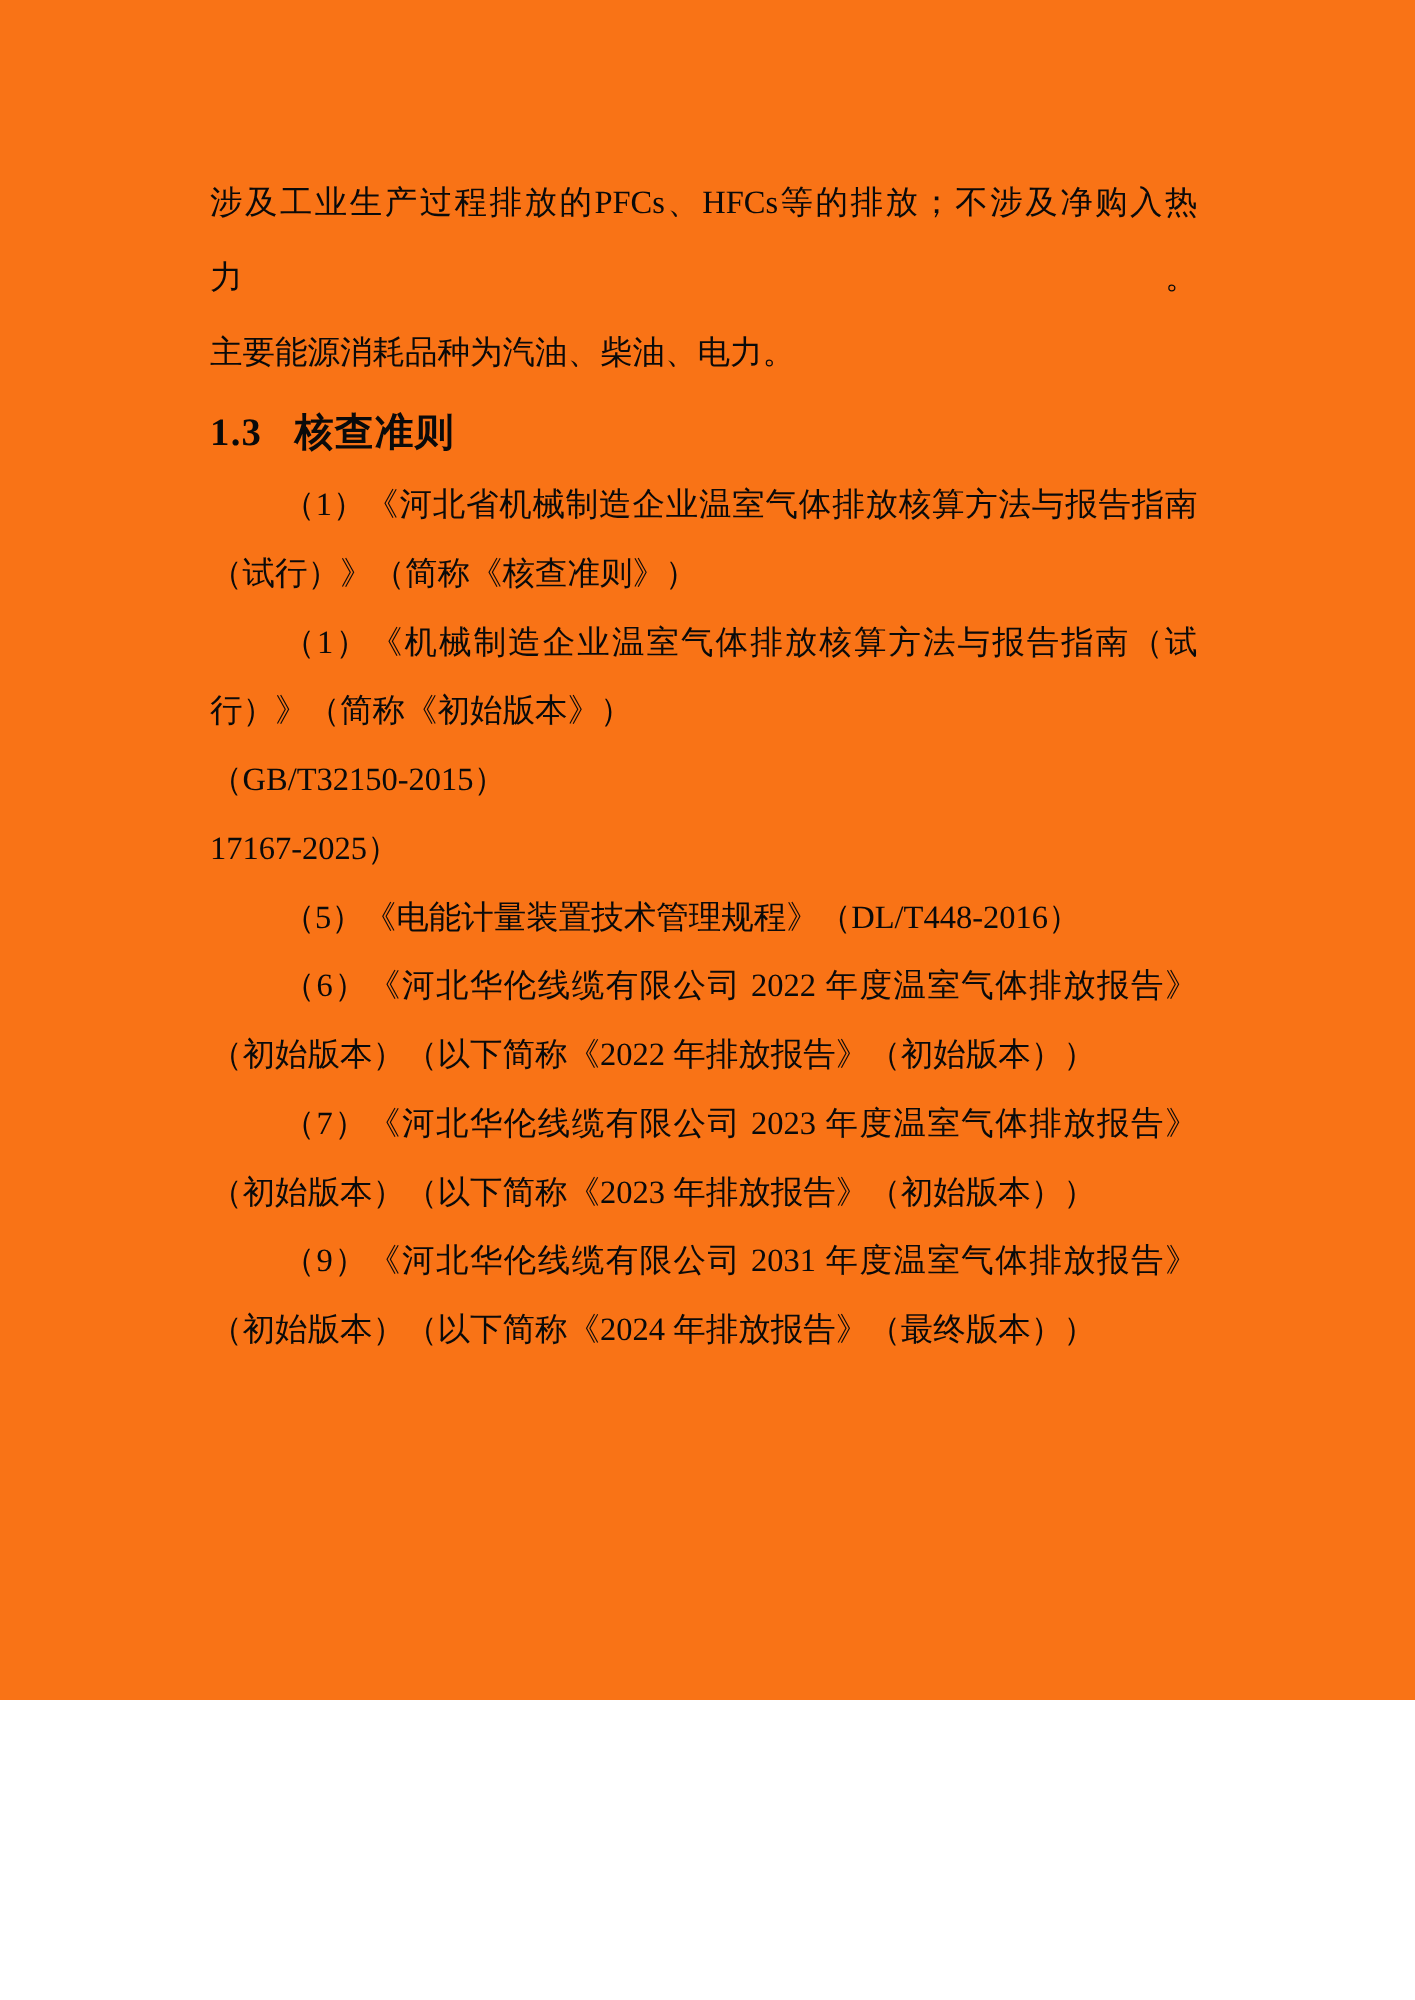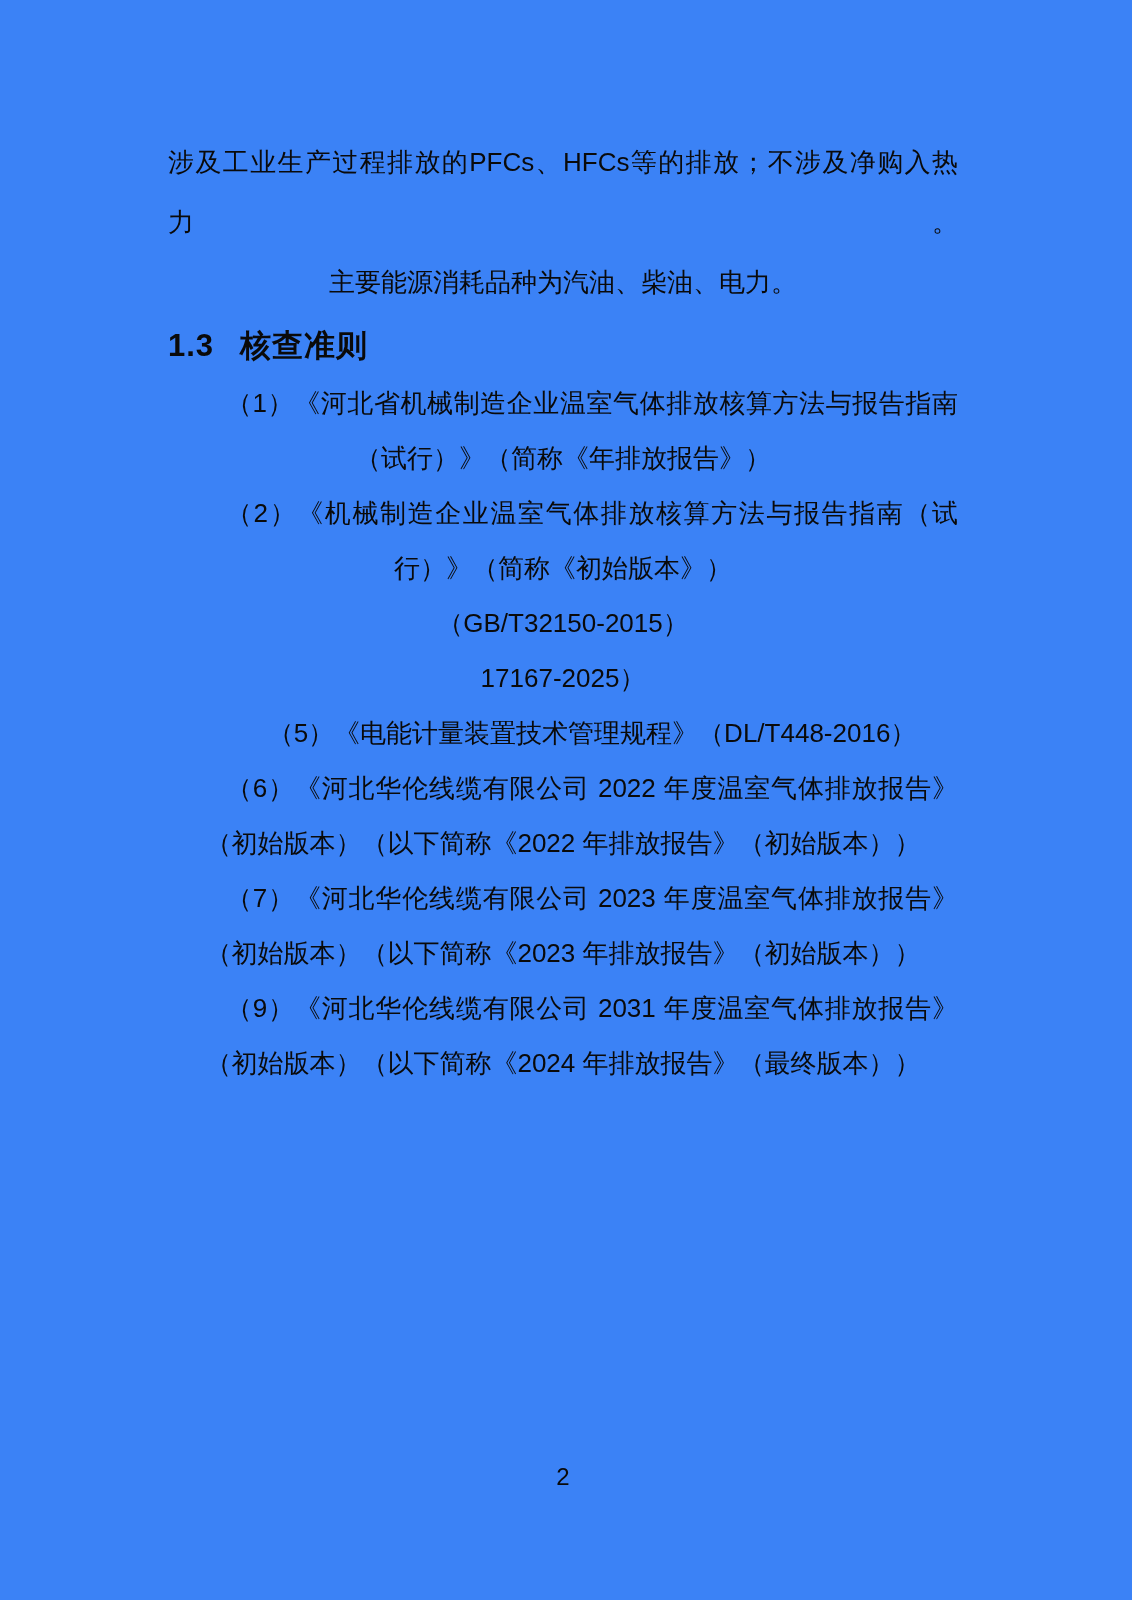--- a/index.html
+++ b/index.html
@@ -1,35 +1,35 @@
 <!DOCTYPE html>
 <html><head>
 <meta charset="utf-8">
 <style>
   * { margin: 0; padding: 0; box-sizing: border-box; }
   html, body { background: #ffffff; }
   .page {
     position: relative;
     width: 1132px;
-    height: 1600px;
-    background: #3b82f6;
+    height: 1360px;
+    background: #f97316;
     color: #0a0a0a;
-    font-family: Liberation Sans, sans-serif;
+    font-family: Liberation Serif, serif;
     overflow: hidden;
   }
   .content {
     position: absolute;
     left: 168px;
     top: 132px;
     width: 790px;
   }
   .line {
     font-size: 26px;
     line-height: 60px;
-    text-align: center;
+    text-align: left;
     white-space: normal;
   }
   .para.item .line { line-height: 55px; }
   .line.indent { padding-left: 58px; }
   .jl {
     text-align: justify;
     text-align-last: justify;
   }
   .heading {
     margin-top: 12px;
@@ -60,25 +60,25 @@
       <div class="line jl">涉及工业生产过程排放的PFCs、HFCs等的排放；不涉及净购入热力。</div>
       <div class="line">主要能源消耗品种为汽油、柴油、电力。</div>
     </div>
 
     <h2 class="heading">
       <span class="hnum">1.3</span><span class="htitle">核查准则</span>
     </h2>
 
     <div class="para item">
       <div class="line indent jl">（1）《河北省机械制造企业温室气体排放核算方法与报告指南</div>
-      <div class="line">（试行）》（简称《年排放报告》）</div>
+      <div class="line">（试行）》（简称《核查准则》）</div>
     </div>
 
     <div class="para item">
-      <div class="line indent jl">（2）《机械制造企业温室气体排放核算方法与报告指南（试</div>
+      <div class="line indent jl">（1）《机械制造企业温室气体排放核算方法与报告指南（试</div>
       <div class="line">行）》（简称《初始版本》）</div>
     </div>
 
     <div class="para item">
       <div class="line">（GB/T32150-2015）</div>
     </div>
 
     <div class="para item">
       <div class="line">17167-2025）</div>
     </div>

